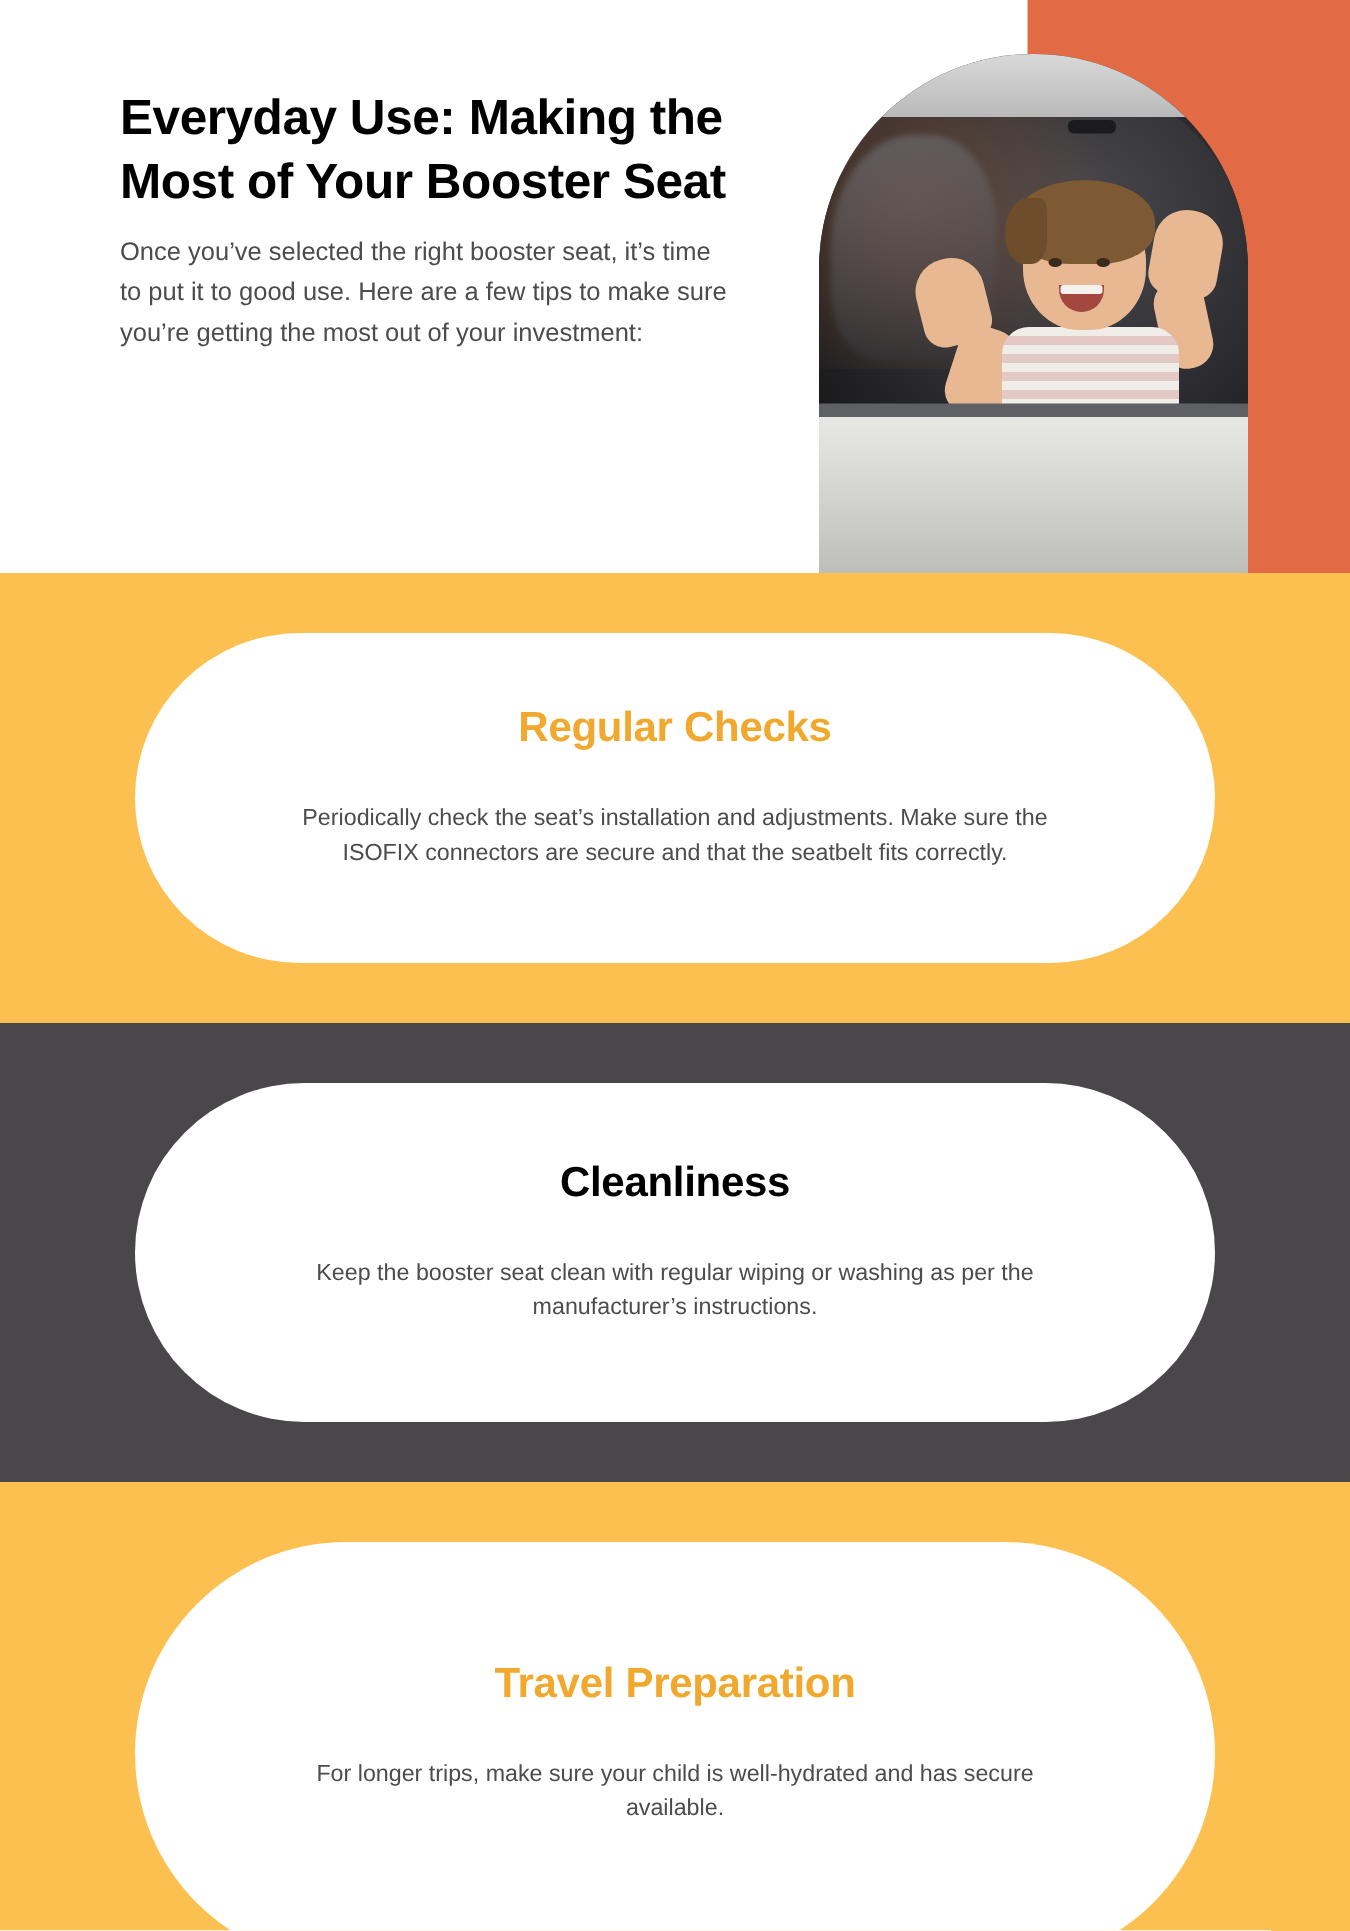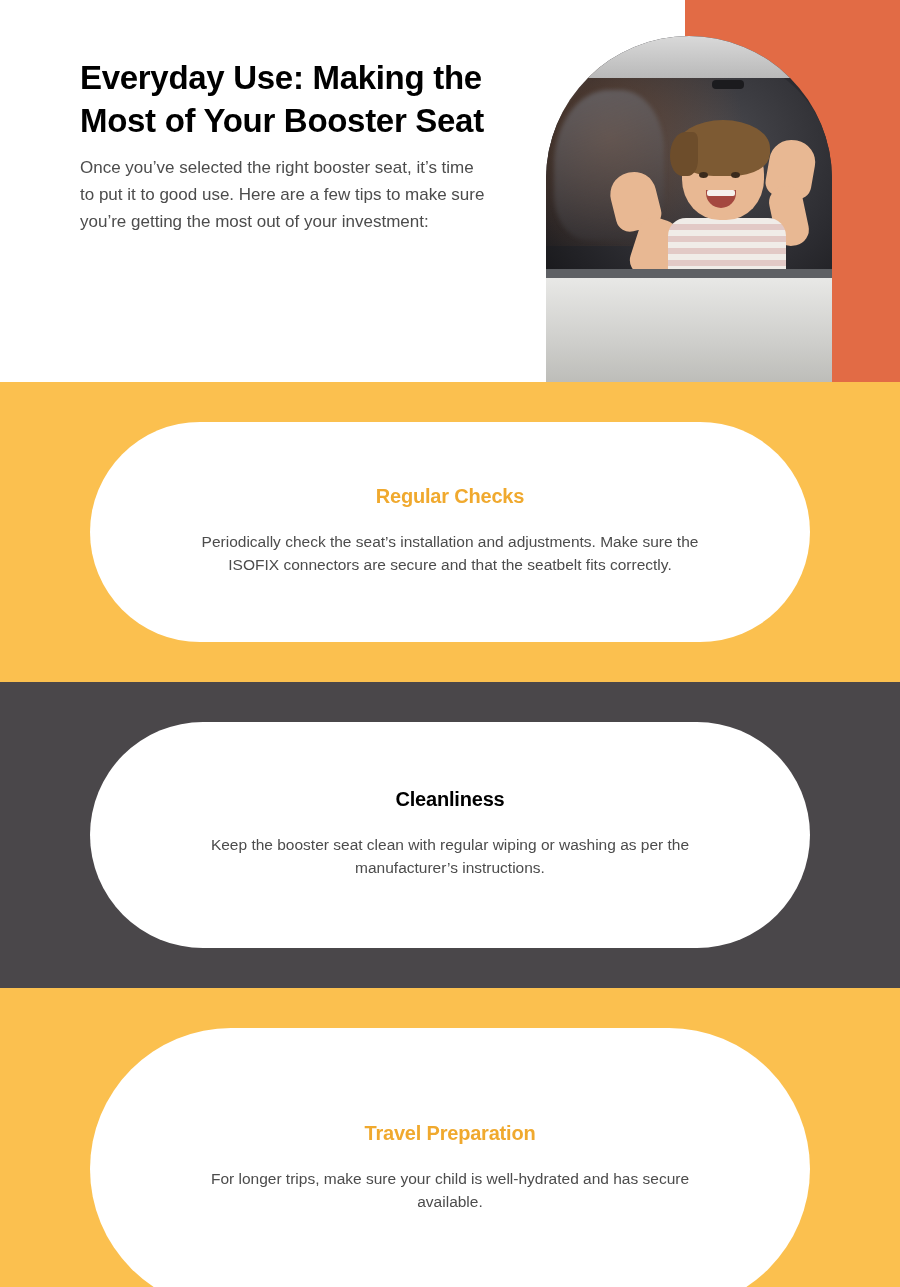--- a/index.html
+++ b/index.html
@@ -174,33 +174,33 @@
     justify-content: center;
     text-align: center;
     box-sizing: border-box;
     padding: 0 96px;
   }
   .pill1 { left: 90px; top: 422px;  width: 720px; height: 220px; }
   .pill2 { left: 90px; top: 722px;  width: 720px; height: 226px; }
   .pill3 { left: 90px; top: 1028px; width: 720px; height: 282px; }
 
   .pill-title {
-    font-size: 20px;
+    font-size: 28px;
     font-weight: bold;
     margin: 0 0 18px 0;
     letter-spacing: -0.2px;
   }
   .t-yellow { color: #f0a92e; }
   .t-dark   { color: #000000; }
 
   .pill-body {
     font-size: 15.5px;
     line-height: 23px;
     color: #4c4c4c;
-    margin: 4px;
+    margin: 15px;
     max-width: 580px;
   }
 </style>
 </head>
 <body>
 
 <div class="page">
 
   <div class="header">
     <div class="header-accent"></div>

